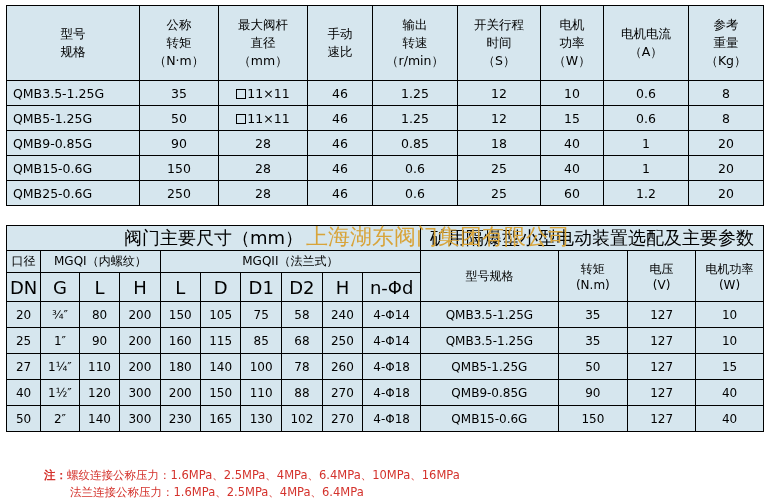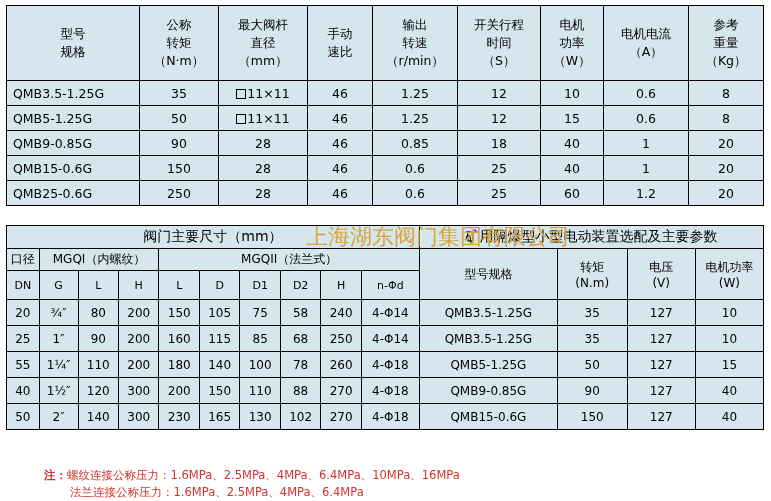--- a/index.html
+++ b/index.html
@@ -71,29 +71,29 @@
     top: 225px;
     width: 758px;
   }
   .t2 td {
     font-size: 12px;
     background: #d6e6ee;
     height: 25px;
   }
   .t2 .hdr-main {
     height: 22px;
-    font-size: 14px;
+    font-size: 18px;
   }
   .t2 .hdr-sub {
     height: 21px;
     font-size: 12px;
   }
   .t2 .hdr-col {
     height: 28px;
-    font-size: 11px;
+    font-size: 18px;
   }
   .t2 .narrow { width: 34px; }
   .t2 .gcol { width: 40px; }
   .t2 .dcol { width: 42px; }
   .t2 .ndcol { width: 62px; }
   .t2 .modelcol { width: 150px; text-align: center; }
   .t2 .numcol { width: 74px; }
 
   
   .watermark {
@@ -301,21 +301,21 @@
             <td>85</td>
             <td>68</td>
             <td>250</td>
             <td>4-Φ14</td>
             <td>QMB3.5-1.25G</td>
             <td>35</td>
             <td>127</td>
             <td>10</td>
           </tr>
           <tr>
-            <td>55</td>
+            <td>27</td>
             <td>1¼″</td>
             <td>110</td>
             <td>200</td>
             <td>180</td>
             <td>140</td>
             <td>100</td>
             <td>78</td>
             <td>260</td>
             <td>4-Φ18</td>
             <td>QMB5-1.25G</td>

